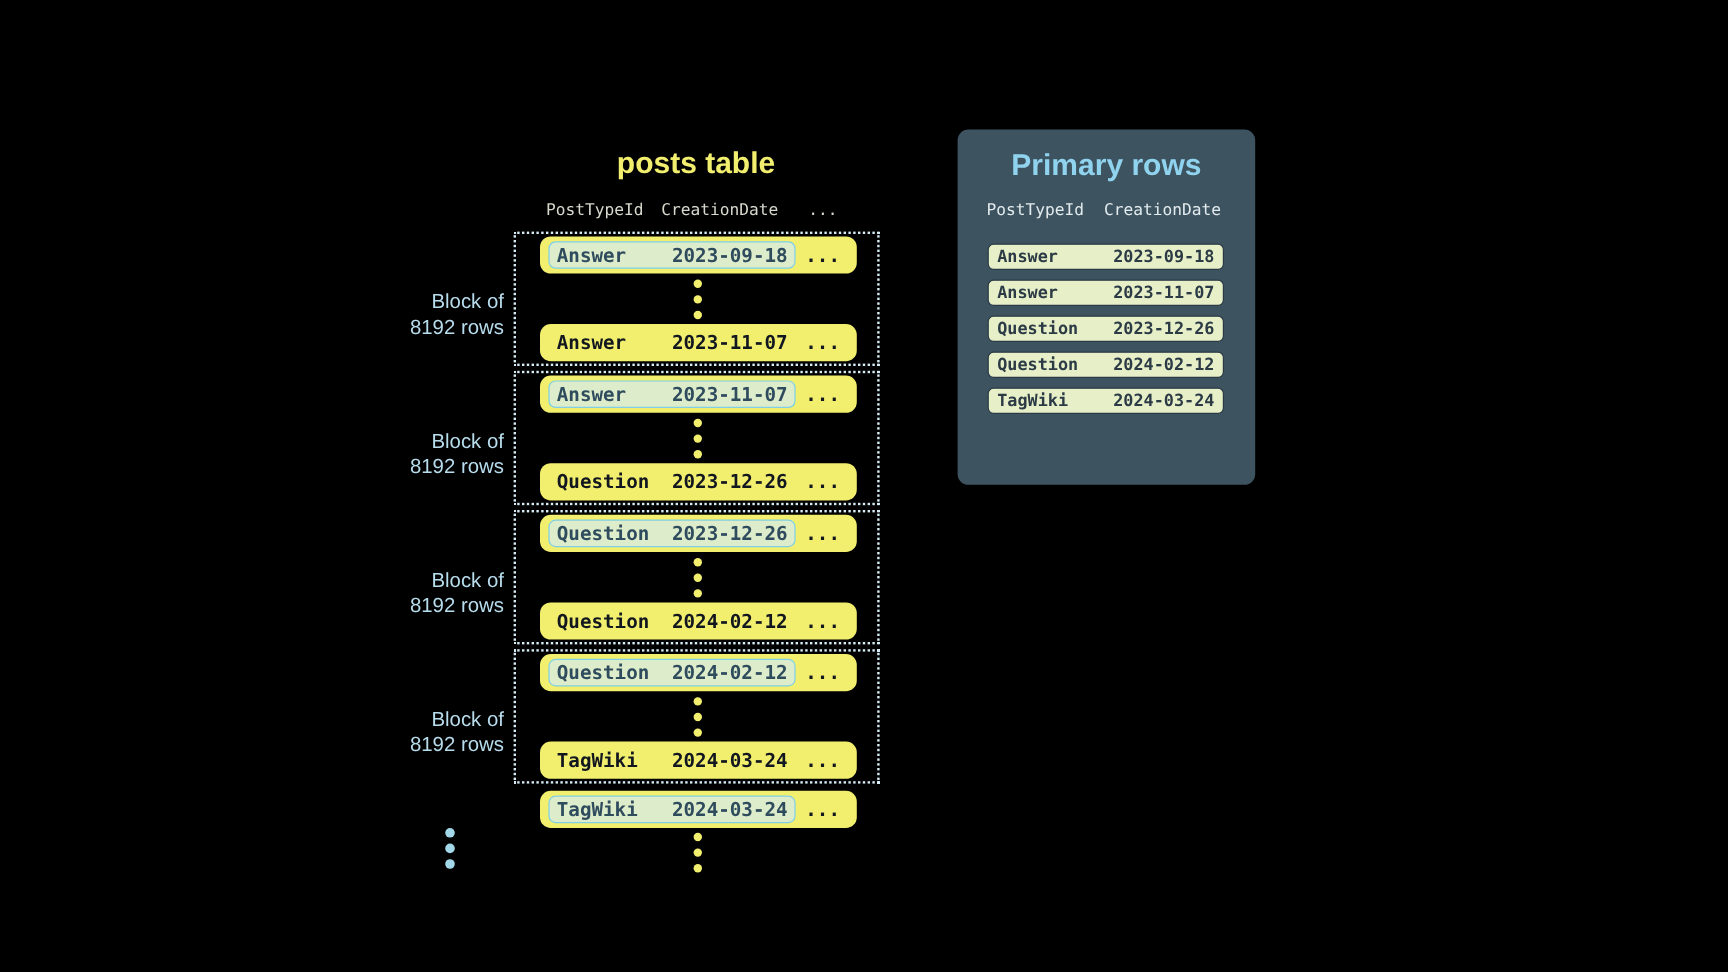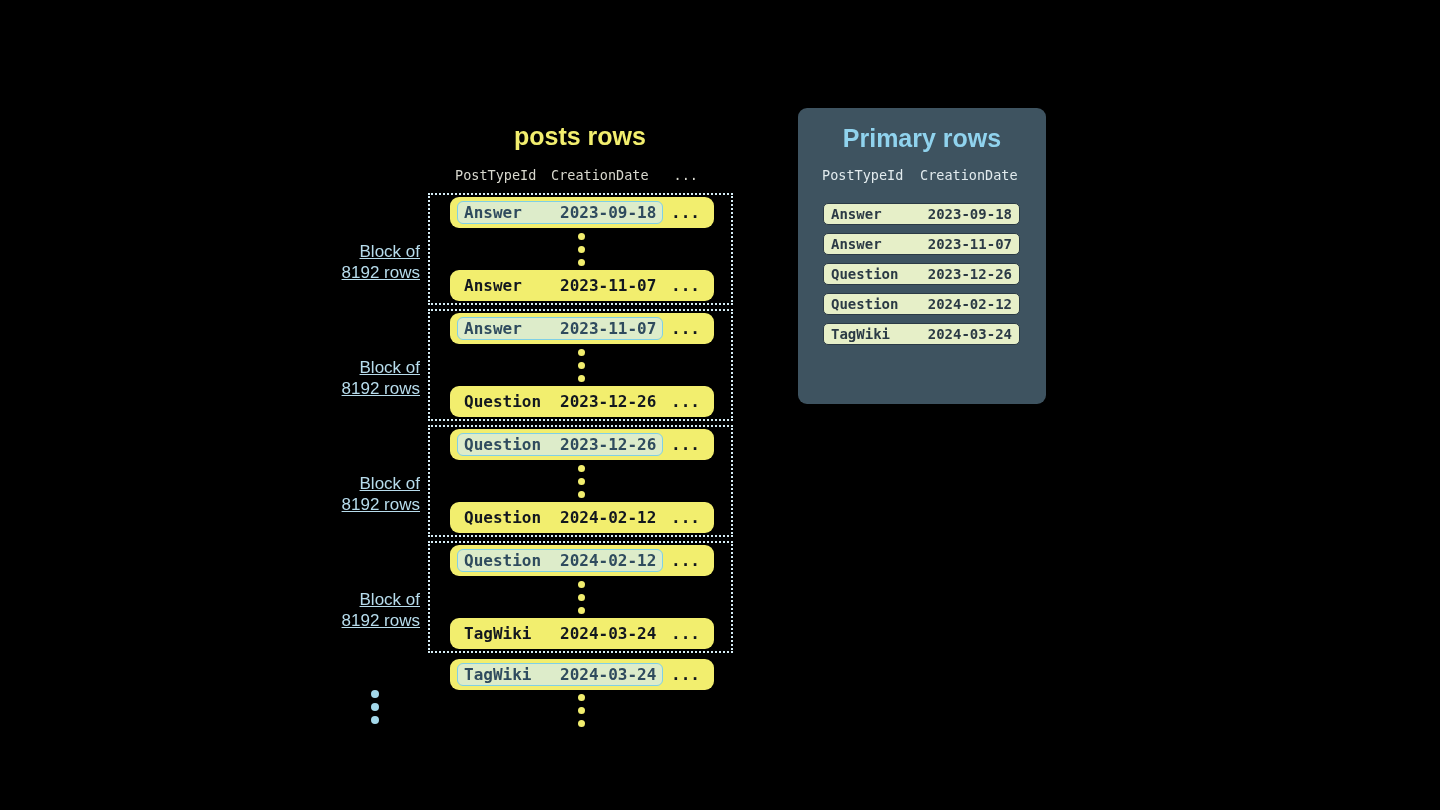--- a/index.html
+++ b/index.html
@@ -29,21 +29,21 @@
   .pheaders{position:absolute;left:450px;top:167px;width:264px;display:flex;box-sizing:border-box;
             padding:0 16px 0 5px;font:400 13.5px "DejaVu Sans Mono",monospace;color:var(--header_text);}
   .pheaders .h1{width:96px;}
   .pheaders .hdots{margin-left:auto;}
 
   .block{position:absolute;left:428px;width:305px;height:112px;box-sizing:border-box;
          border:2px dotted var(--block_border);}
   .b0{top:193px;} .b1{top:309px;} .b2{top:425px;} .b3{top:541px;}
 
   .blocklabel{position:absolute;left:290px;width:130px;text-align:right;
-              font:400 17px "Liberation Sans",sans-serif;color:var(--label_blue);line-height:21px;text-decoration:underline;}
+              font:400 17px "Liberation Sans",sans-serif;color:var(--label_blue);line-height:21px;}
   .bl0{top:241px;} .bl1{top:357px;} .bl2{top:473px;} .bl3{top:589px;}
 
   .prow{position:absolute;left:450px;width:264px;height:31px;background:var(--row_yellow);
         border-radius:9px;display:flex;align-items:center;box-sizing:border-box;
         padding:0 14px 0 7px;font:700 16px "DejaVu Sans Mono",monospace;color:var(--row_text_dark);}
   .r0a{top:197px;} .r0b{top:270px;}
   .r1a{top:313px;} .r1b{top:386px;}
   .r2a{top:429px;} .r2b{top:502px;}
   .r3a{top:545px;} .r3b{top:618px;}
   .r4 {top:659px;}
@@ -72,21 +72,21 @@
   .irow{height:22px;background:var(--index_row_bg);border:1.5px solid var(--index_row_border);
         border-radius:5px;display:flex;align-items:center;justify-content:space-between;
         box-sizing:border-box;padding:0 7px;
         font:700 14px "DejaVu Sans Mono",monospace;color:var(--index_row_border);}
 </style>
 </head>
 <body>
 
 <div class="canvas">
 
-  <div class="pt-title">posts rows</div>
+  <div class="pt-title">posts table</div>
 
   <div class="pheaders">
     <span class="h1">PostTypeId</span>
     <span class="h2">CreationDate</span>
     <span class="hdots">...</span>
   </div>
 
   <div class="block b0"></div>
   <div class="block b1"></div>
   <div class="block b2"></div>

